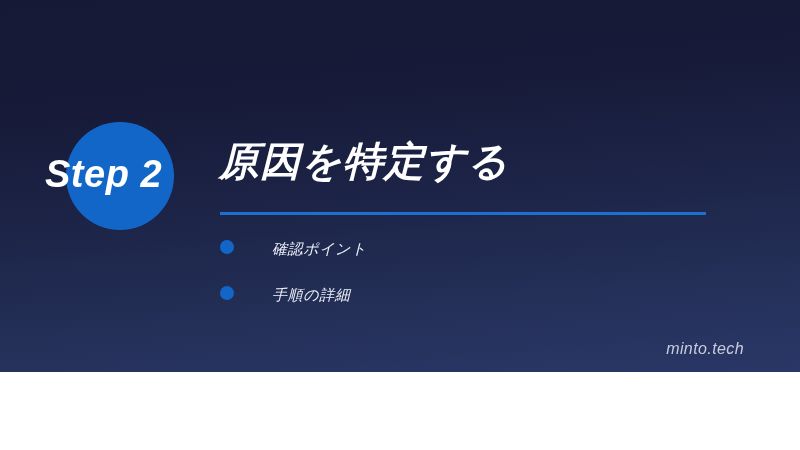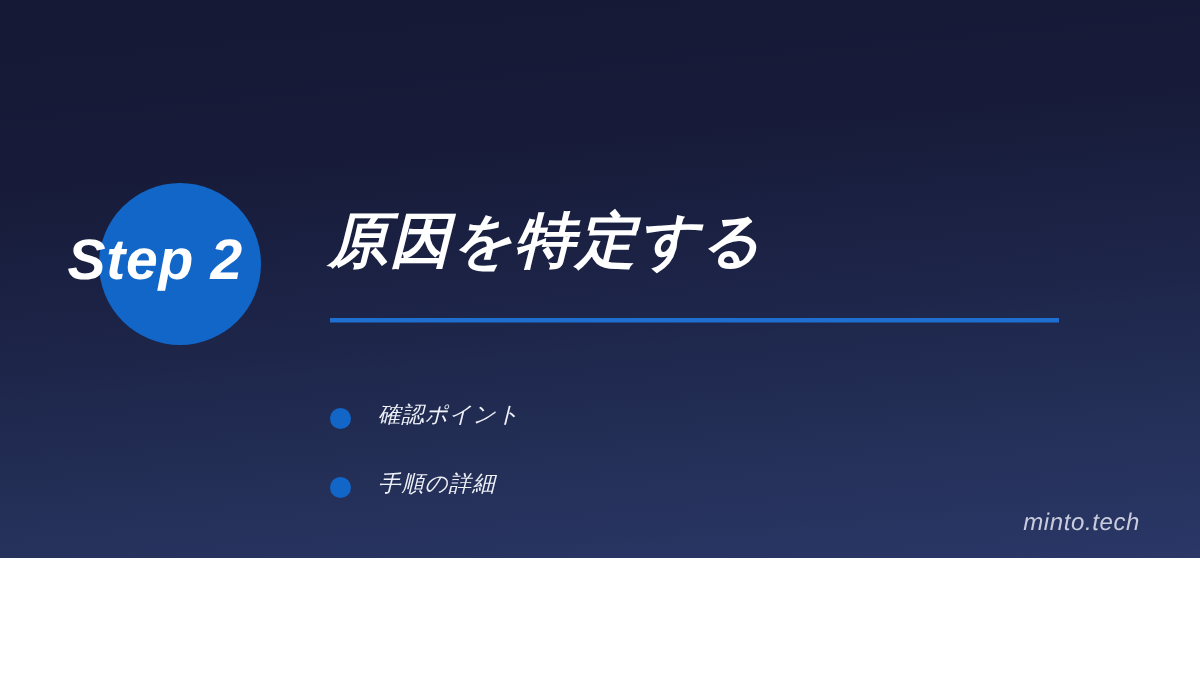--- a/index.html
+++ b/index.html
@@ -70,41 +70,42 @@
   .bullets {
     position: absolute;
     left: 220px;
     top: 240px;
     width: 480px;
   }
   .bullet-row {
     position: relative;
     height: 46px;
     display: flex;
-    align-items: flex-end;
+    align-items: flex-start;
+    gap: 20px;
   }
   .bullet-dot {
     width: 14px;
     height: 14px;
     border-radius: 50%;
     background: #1166c8;
     flex: 0 0 auto;
   }
   .bullet-text {
     margin-left: 18px;
     font-size: 15px;
     color: #eef1f8;
     letter-spacing: 0.6px;
     white-space: nowrap;
   }
 
   
   .footer {
     position: absolute;
-    right: 40px;
+    right: 56px;
     bottom: 14px;
     font-size: 16px;
     color: #c8ccdc;
     letter-spacing: 0.4px;
     white-space: nowrap;
   }
 </style>
 </head>
 <body>
 

